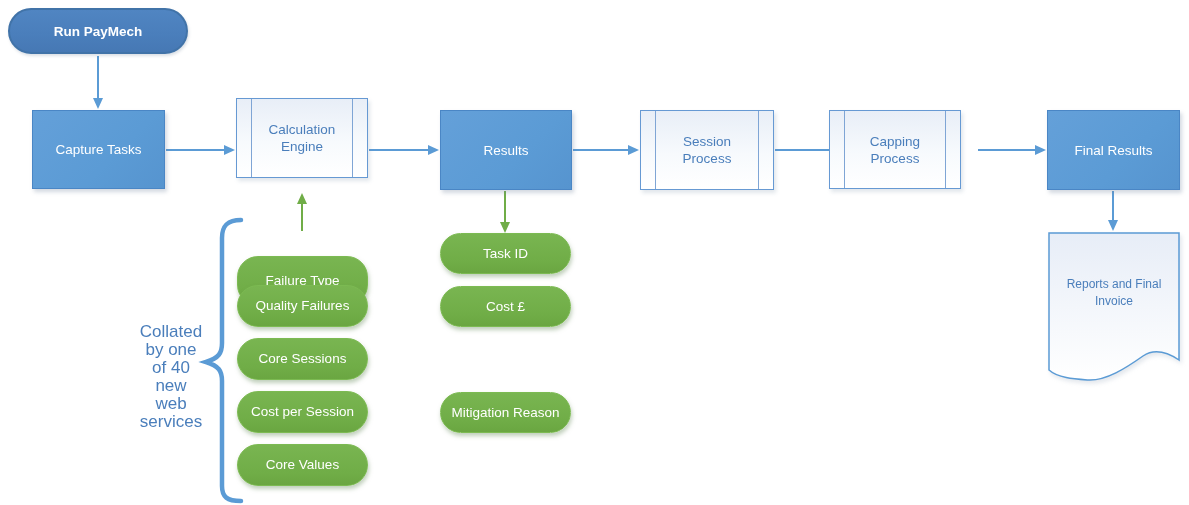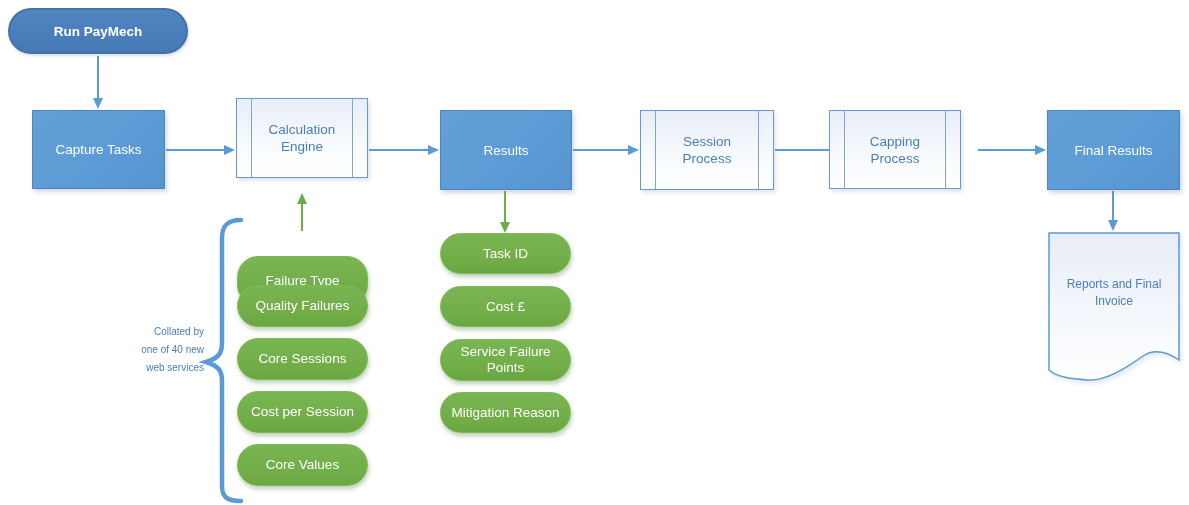--- a/index.html
+++ b/index.html
@@ -51,22 +51,22 @@
     border:1px solid #7cba52;
     border-radius:21px;
     color:#ffffff;
     font-size:13.5px;line-height:16px;text-align:center;
     box-sizing:border-box;
     box-shadow:1px 3px 4px rgba(130,160,120,.5);
   }
   .annotation{
     position:absolute;
     color:#4a7ebb;
-    font-size:10px;line-height:18px;
-    text-align:right;
+    font-size:17px;line-height:18px;
+    text-align:center;
   }
   .docwrap{position:absolute;}
   .docwrap svg{position:absolute;left:0;top:0;filter:drop-shadow(2px 3px 2px rgba(120,140,165,.2));}
   .doclbl{
     position:absolute;left:6px;right:6px;top:44px;
     color:#4a7ebb;font-size:12px;line-height:17px;text-align:center;
   }
 </style>
 </head>
 <body>
@@ -159,22 +159,19 @@
   <div class="green-item" style="left:237px;top:444px;width:131px;height:42px;">
     <span>Core Values</span>
   </div>
 
   <div class="green-item" style="left:440px;top:233px;width:131px;height:41px;">
     <span>Task ID</span>
   </div>
   <div class="green-item" style="left:440px;top:286px;width:131px;height:41px;">
     <span>Cost £</span>
   </div>
-  <div class="green-item" style="left:440px;top:339px;width:131px;height:42px;">
-    <span style="max-width:104px">Service Failure Points</span>
-  </div>
   <div class="green-item" style="left:440px;top:392px;width:131px;height:41px;">
     <span>Mitigation Reason</span>
   </div>
 
   <div class="annotation" style="left:138px;top:323px;width:66px;">Collated by one of 40 new web services</div>
 
 </div>
 
 </body></html>

